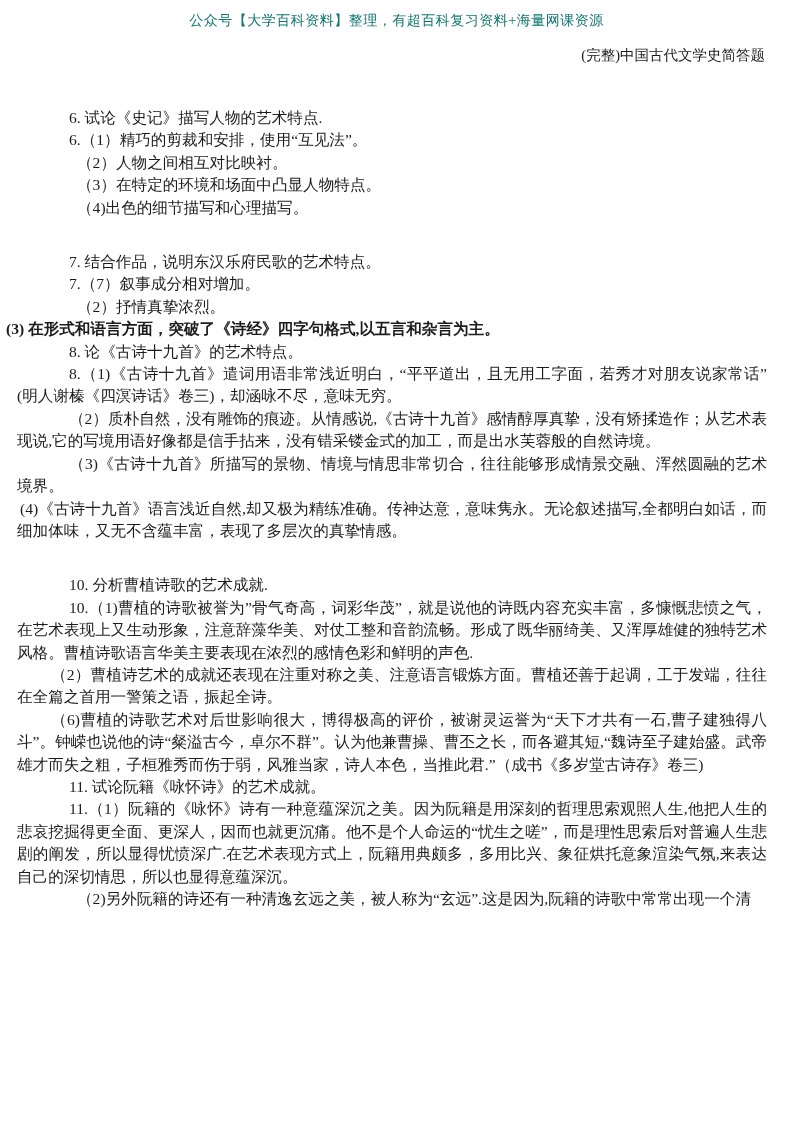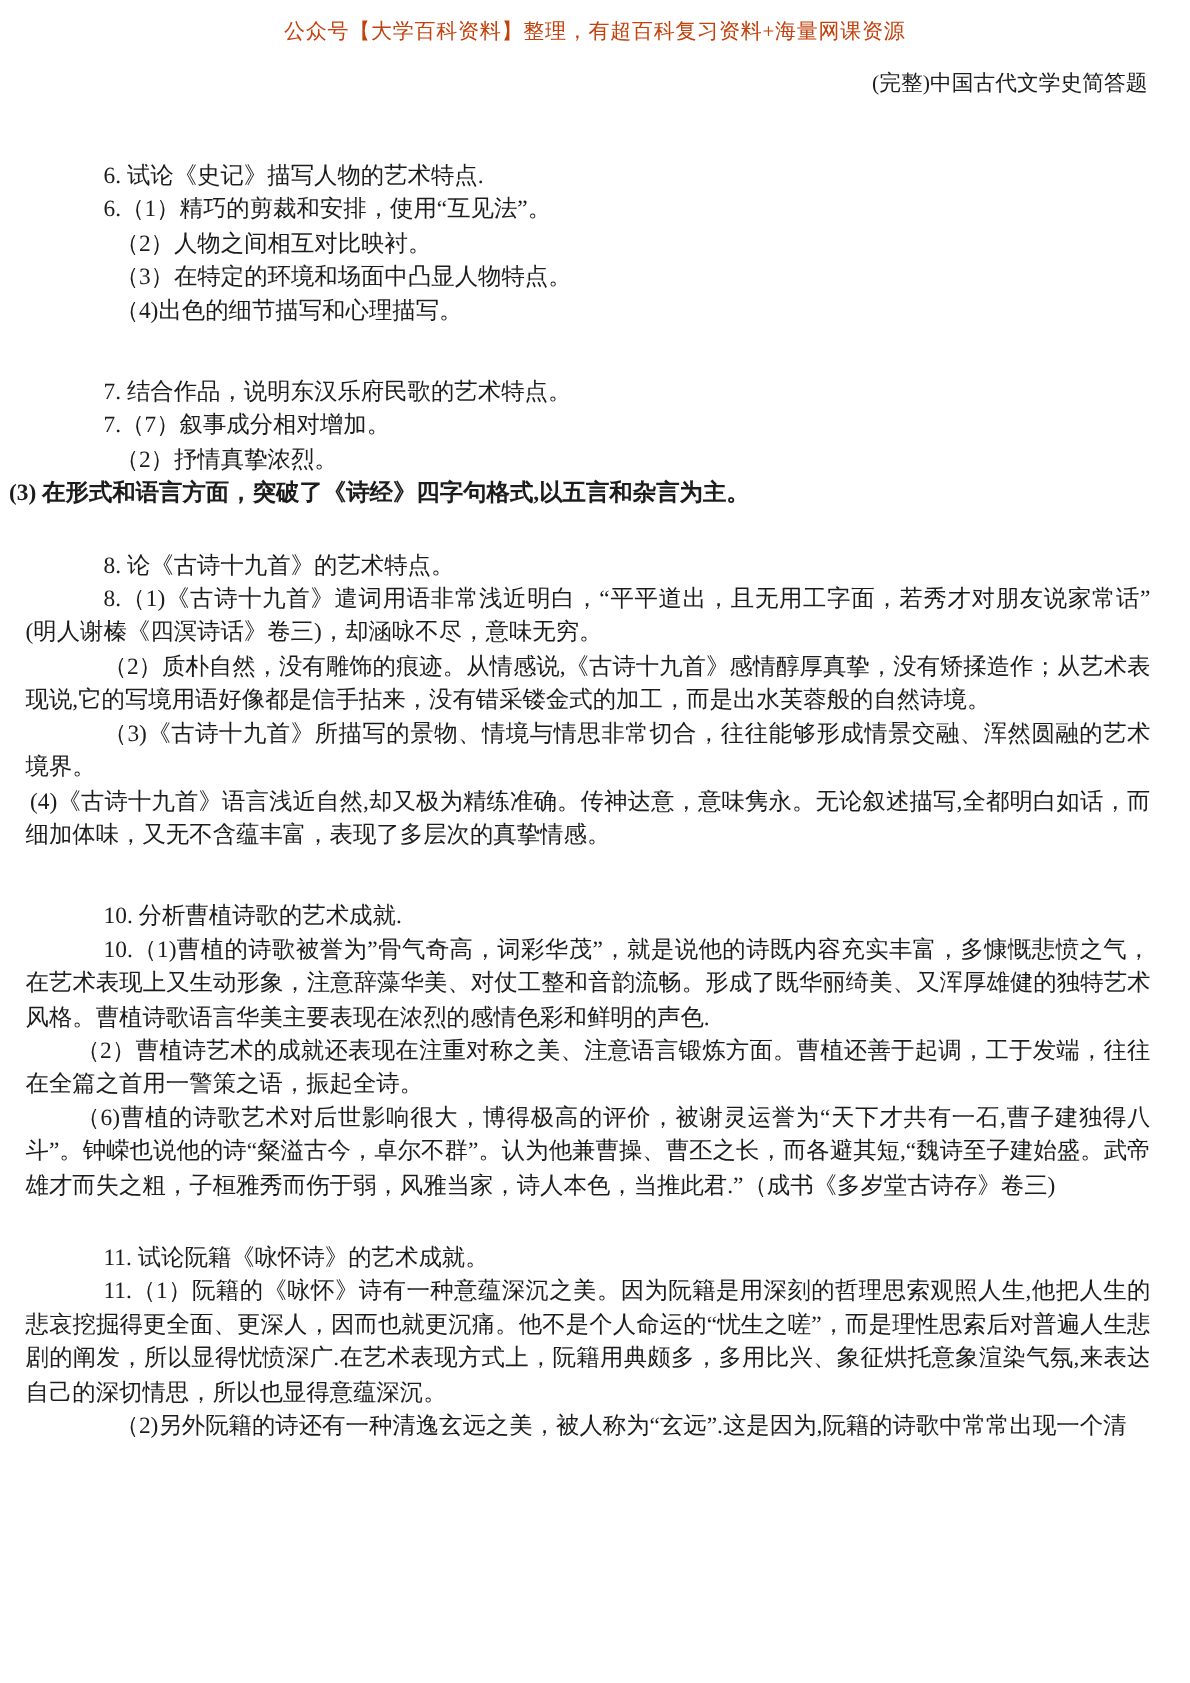--- a/index.html
+++ b/index.html
@@ -38,28 +38,28 @@
   }
   .doc-body p { margin: 0; }
   
   .ind-q { text-indent: 52px; }  
   .ind-d { text-indent: 60px; }  
   .ind-s { text-indent: 34px; }  
   .ind-o { text-indent: -11px; font-weight: bold; } 
   .ind-n { text-indent: 3px; }   
   
   .gap-0 { margin-top: 0; }
-  .gap-1 { margin-top: 26px; }
+  .gap-1 { }
   .gap-2 { margin-top: 32px; }
 </style>
 </head>
 <body>
 
 <div class="page">
-  <div class="header-notice" style="color: #c2410c;">公众号【大学百科资料】整理，有超百科复习资料+海量网课资源</div>
+  <div class="header-notice" style="color: #0f766e;">公众号【大学百科资料】整理，有超百科复习资料+海量网课资源</div>
   <div class="doc-title">(完整)中国古代文学史简答题</div>
   <main class="doc-body">
       <section class="qa gap-0">
         <p class="ind-q">6. 试论《史记》描写人物的艺术特点.</p>
         <p class="ind-q">6.（1）精巧的剪裁和安排，使用“互见法”。</p>
         <p class="ind-d">（2）人物之间相互对比映衬。</p>
         <p class="ind-d">（3）在特定的环境和场面中凸显人物特点。</p>
         <p class="ind-d">（4)出色的细节描写和心理描写。</p>
       </section>
       <section class="qa gap-2">

